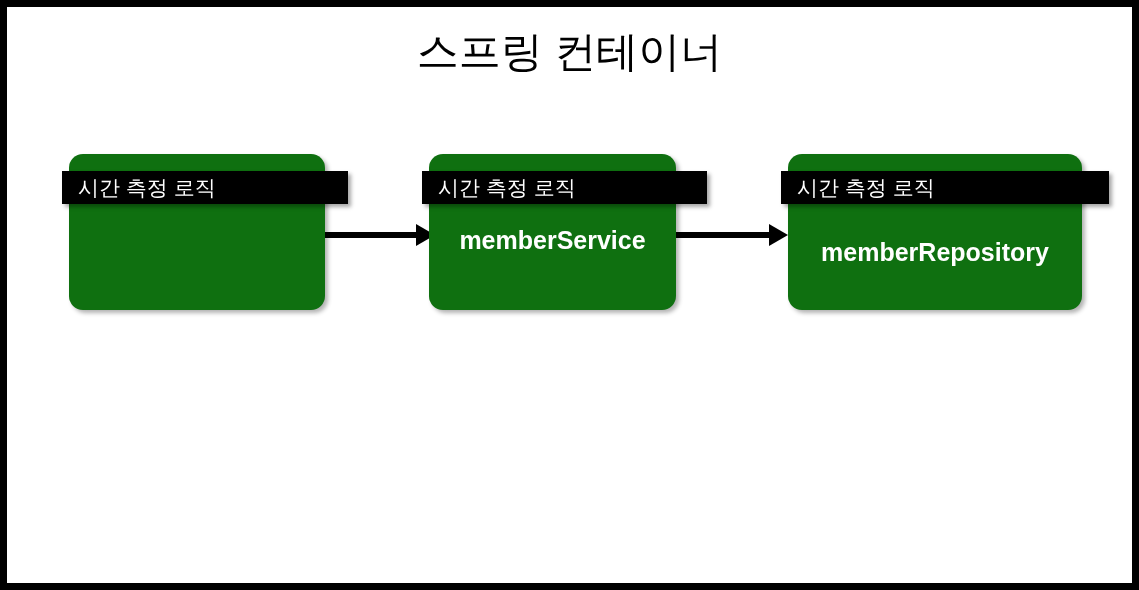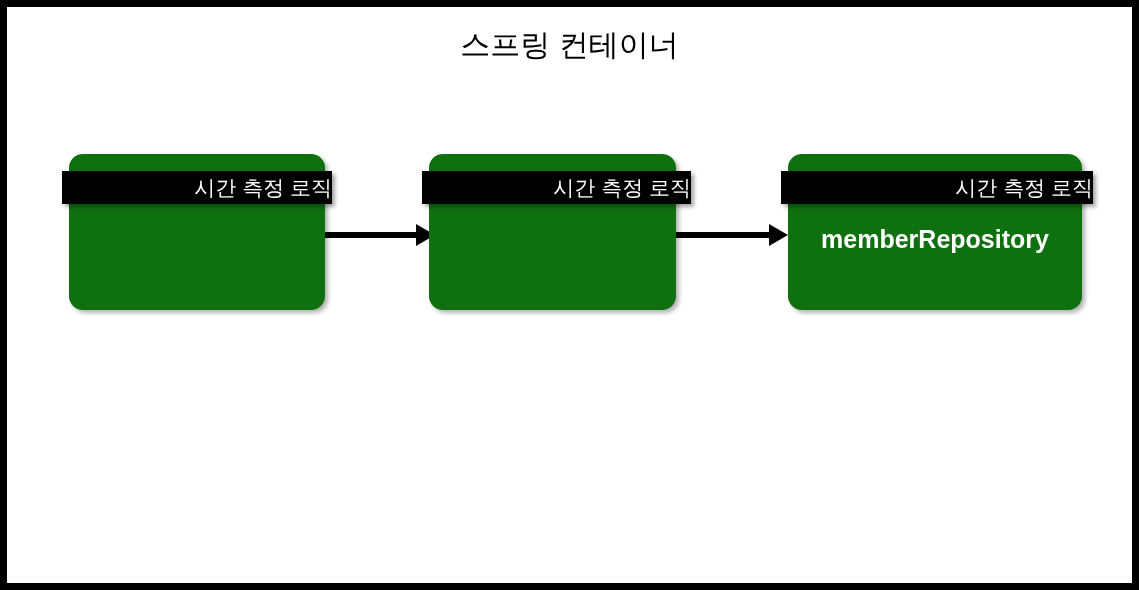--- a/index.html
+++ b/index.html
@@ -19,21 +19,21 @@
     font-family: "Liberation Sans", "DejaVu Sans", sans-serif;
   }
 
   
   #diagram-title {
     position: absolute;
     left: 0;
     top: 20px;
     width: 1125px;
     text-align: center;
-    font-size: 30px;
+    font-size: 42px;
     font-weight: 400;
     color: #000000;
     letter-spacing: 0px;
     line-height: 1.2;
     white-space: nowrap;
   }
 
   
   .bean-node {
     position: absolute;
@@ -59,21 +59,22 @@
     line-height: 1;
     white-space: nowrap;
   }
 
   .bean-banner {
     position: absolute;
     background: #000000;
     box-shadow: 3px 3px 4px rgba(0,0,0,0.35);
     display: flex;
     align-items: center;
-    justify-content: flex-end;
+    justify-content: flex-start;
+    padding-left: 16px;
   }
 
   .bean-banner span {
     color: #ffffff;
     font-size: 21px;
     font-weight: 500;
     line-height: 1;
     white-space: nowrap;
   }
 
@@ -118,28 +119,29 @@
   <div class="flow-arrow" style="left:318px; top:217px; width:110px;">
     <div class="shaft" style="width:92px;"></div>
     <div class="head" style="left:91px;"></div>
   </div>
 
   <div class="bean-node" style="left:415px; top:140px; width:270px; height:170px;">
     <div class="bean-box" style="left:7px; top:7px; width:247px; height:156px;"></div>
     <div class="bean-banner" style="left:0px; top:24px; width:269px; height:33px;">
       <span>시간 측정 로직</span>
     </div>
+    <div class="bean-label" style="top:81px; width:261px;">memberService</div>
   </div>
 
   <div class="flow-arrow" style="left:669px; top:217px; width:112px;">
     <div class="shaft" style="width:94px;"></div>
     <div class="head" style="left:93px;"></div>
   </div>
 
   <div class="bean-node" style="left:774px; top:140px; width:320px; height:170px;">
     <div class="bean-box" style="left:7px; top:7px; width:294px; height:156px;"></div>
     <div class="bean-banner" style="left:0px; top:24px; width:312px; height:33px;">
       <span>시간 측정 로직</span>
     </div>
-    <div class="bean-label" style="top:80px; width:308px;">memberRepository</div>
+    <div class="bean-label" style="top:93px; width:308px;">memberRepository</div>
   </div>
 
 </div>
 
 </body></html>

